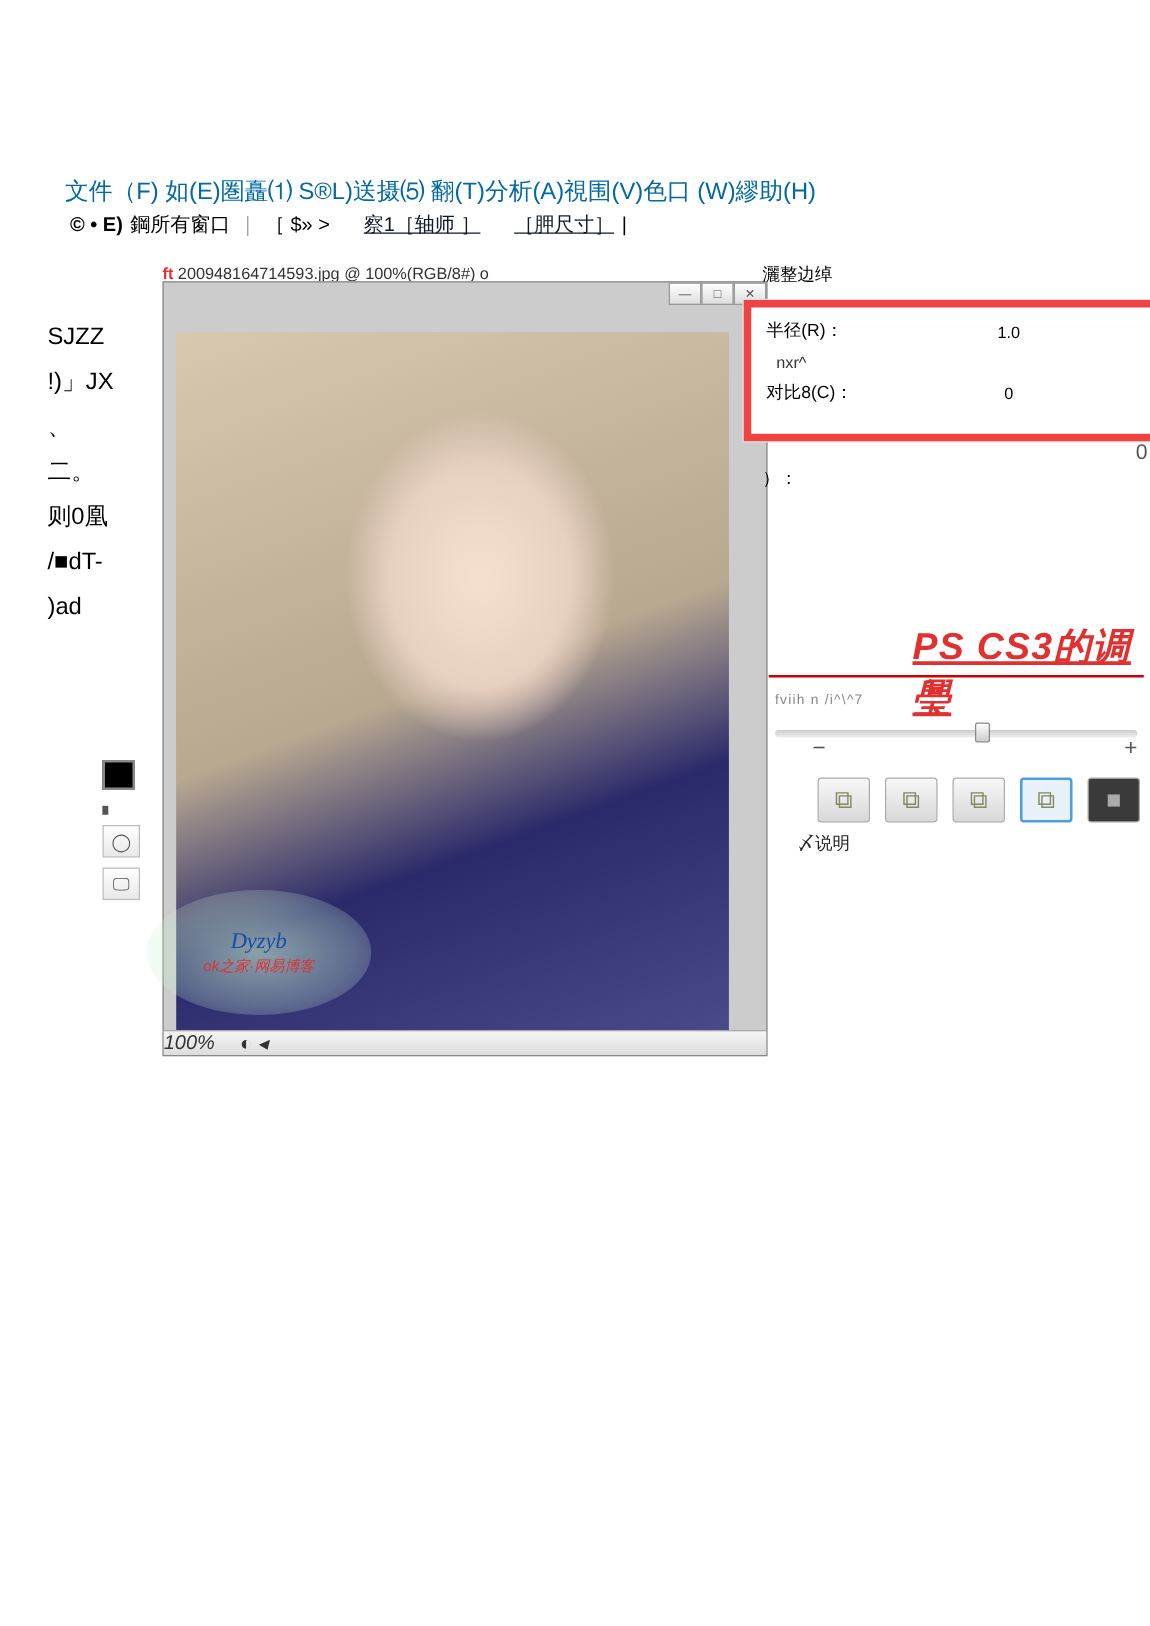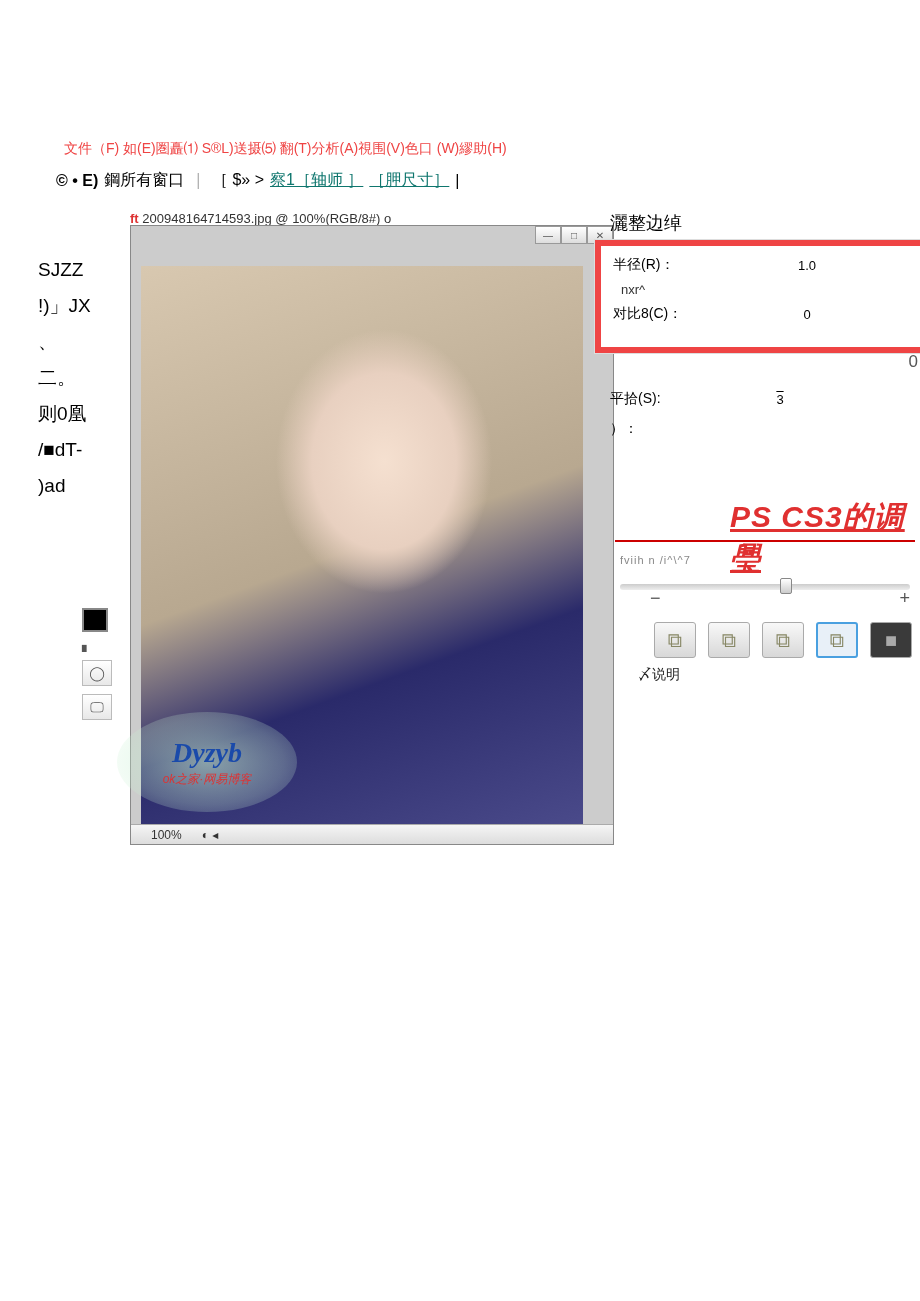--- a/index.html
+++ b/index.html
@@ -1,38 +1,38 @@
 <!DOCTYPE html>
 <html><head>
 <meta charset="utf-8">
 <style>
 * { margin: 0; padding: 0; box-sizing: border-box; }
 body { font-family: "Microsoft YaHei", "SimSun", Arial, sans-serif; background: #fff; width: 920px; height: 1301px; position: relative; overflow: hidden; }
-.menu-bar { position: absolute; top: 140px; left: 64px; font-size: 14px; color: #ef4444; }
+.menu-bar { position: absolute; top: 140px; left: 52px; font-size: 19px; color: #0369a1; }
 .option-bar { position: absolute; top: 170px; left: 56px; font-size: 16px; color: #000; display: flex; align-items: center; gap: 6px; }
 .option-bar .copyright { font-weight: bold; }
 .option-bar .sep { color: #999; }
-.option-bar a { color: #0f766e; text-decoration: underline; }
+.option-bar a { color: #0f172a; text-decoration: underline; margin-left: 21px; }
 .doc-title { position: absolute; top: 211px; left: 130px; font-size: 13px; color: #333; }
 .doc-title .ft { color: #d33; font-weight: bold; }
 .left-text { position: absolute; left: 38px; top: 255px; font-size: 19px; line-height: 30px; color: #000; width: 60px; text-align: left; }
 .left-text div { margin-bottom: 6px; white-space: nowrap; }
 .image-frame { position: absolute; top: 225px; left: 130px; width: 484px; height: 620px; background: #ccc; border: 1px solid #888; }
 .canvas-area { position: absolute; top: 40px; left: 10px; right: 30px; bottom: 20px; background: linear-gradient(135deg, #d4c8b8 0%, #b8a890 30%, #c5b5a5 60%, #3a3a7a 80%, #5a5a9a 100%); }
 .portrait { position: absolute; inset: 0; background: radial-gradient(ellipse 180px 220px at 55% 35%, #f5e0d0 0%, #e8d0c0 40%, transparent 60%), linear-gradient(160deg, #d8c8b0 0%, #c8b8a0 25%, #b8a890 50%, #2a2a6a 70%, #4a4a8a 100%); }
 .watermark-circle { position: absolute; bottom: 12px; left: -24px; width: 180px; height: 100px; border-radius: 50%; background: radial-gradient(ellipse, rgba(200,240,210,0.6) 0%, rgba(200,240,210,0.3) 60%, transparent 100%); display: flex; flex-direction: column; align-items: center; justify-content: center; }
-.watermark-logo { font-family: "Brush Script MT", cursive; font-size: 28px; font-style: italic; color: #1a4aaa; font-weight: bold; }
+.watermark-logo { font-family: "Brush Script MT", cursive; font-size: 18px; font-style: italic; color: #1a4aaa; font-weight: normal; }
 .watermark-sub { font-size: 12px; color: #d33; margin-top: 2px; font-style: italic; }
 .window-controls { position: absolute; top: 0; right: 0; display: flex; }
 .win-btn { width: 26px; height: 18px; border: 1px solid #999; background: linear-gradient(#fff, #ddd); display: flex; align-items: center; justify-content: center; font-size: 10px; color: #555; }
-.status-bar { position: absolute; bottom: 0; left: 0; right: 0; height: 20px; background: linear-gradient(#f5f5f5, #ddd); border-top: 1px solid #aaa; display: flex; align-items: center; font-size: 12px; padding-left: 20px; gap: 20px; color: #333; }
+.status-bar { position: absolute; bottom: 0; left: 0; right: 0; height: 20px; background: linear-gradient(#f5f5f5, #ddd); border-top: 1px solid #aaa; display: flex; align-items: center; font-size: 16px; padding-left: 0; gap: 20px; color: #333; font-style: italic; }
 .tool-swatches { position: absolute; top: 608px; left: 82px; width: 40px; }
 .swatch { width: 26px; height: 24px; background: #000; border: 2px solid #888; position: relative; }
 .tool-icon { width: 30px; height: 26px; margin-top: 8px; border: 1px solid #bbb; background: linear-gradient(#fff,#e8e8e8); display: flex; align-items: center; justify-content: center; font-size: 14px; color: #555; }
-.panel-title { position: absolute; top: 211px; left: 610px; font-size: 18px; color: #000; }
+.panel-title { position: absolute; top: 211px; left: 610px; font-size: 14px; color: #000; }
 .dialog { position: absolute; top: 240px; left: 595px; width: 388px; border: 6px solid #ef4444; background: #fff; padding: 10px 12px; font-size: 14px; box-shadow: 0 0 0 1px #ddd; }
 .dialog-row { display: flex; align-items: center; margin-bottom: 14px; gap: 10px; }
 .dialog-row .label { width: 80px; }
 .dialog-row .val { flex: 1; text-align: center; font-size: 13px; }
 .dialog-row .unit { width: 44px; font-size: 13px; }
 .sub-panel { position: absolute; top: 350px; left: 610px; width: 310px; font-size: 14px; }
 .sub-panel .srow { display: flex; align-items: center; margin-bottom: 28px; gap: 10px; }
 .sub-panel .slabel { width: 70px; }
 .sub-panel .sval { flex: 1; text-align: center; font-size: 13px; }
 .sub-panel .sunit { width: 40px; font-size: 13px; }
@@ -124,25 +124,20 @@
     <span class="label">对比8(C)：</span>
     <span class="val">0</span>
     <span class="unit">%</span>
   </div>
 </div>
 
 <div class="big-zero">0</div>
 
 <div class="sub-panel">
   <div style="height:40px"></div>
-  <div class="srow">
-    <span class="slabel">平拾(S):</span>
-    <span class="sval overline">3</span>
-    <span class="sunit"></span>
-  </div>
   <div style="font-size:14px;margin:-16px 0 10px 0">）：</div>
 </div>
 
 <div class="ps-title">PS CS3的调璺</div>
 <div class="red-line"></div>
 
 <div class="slider-area">
   <div class="blurred">fviih n /i^\^7</div>
   <div class="slider-track">
     <div class="slider-thumb"></div>

